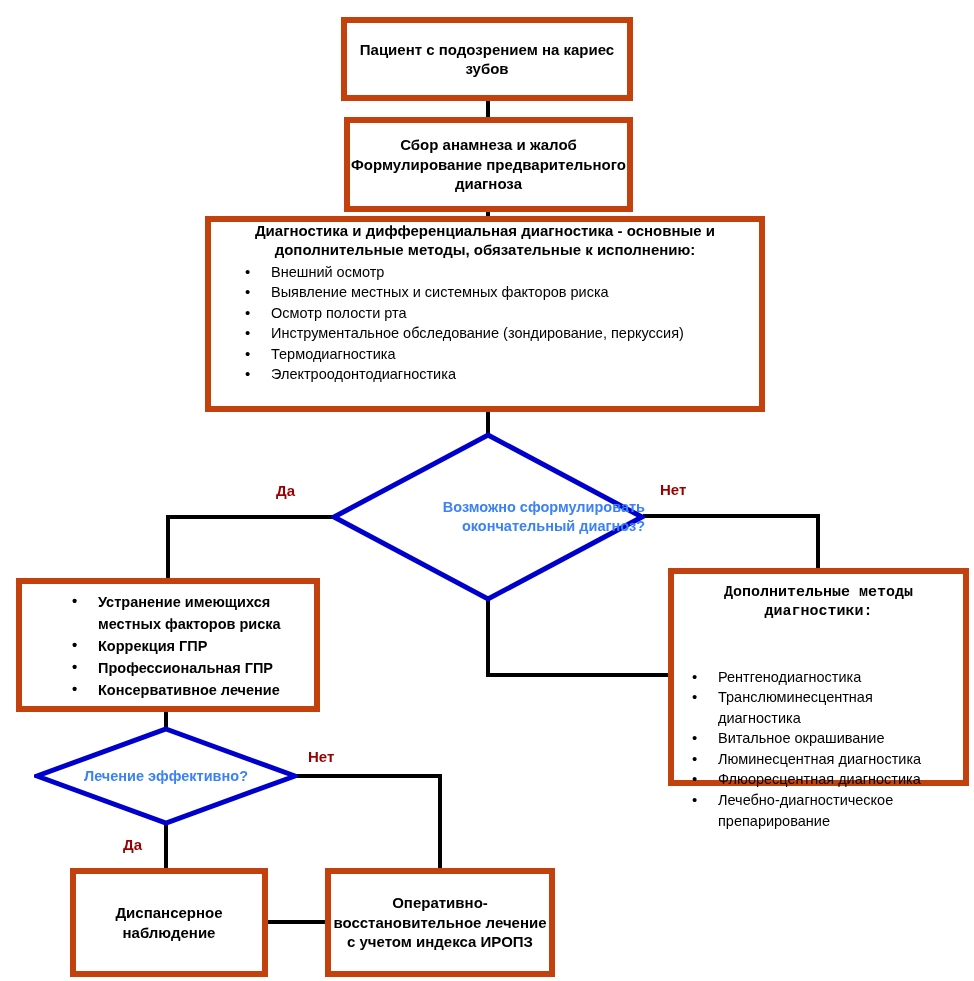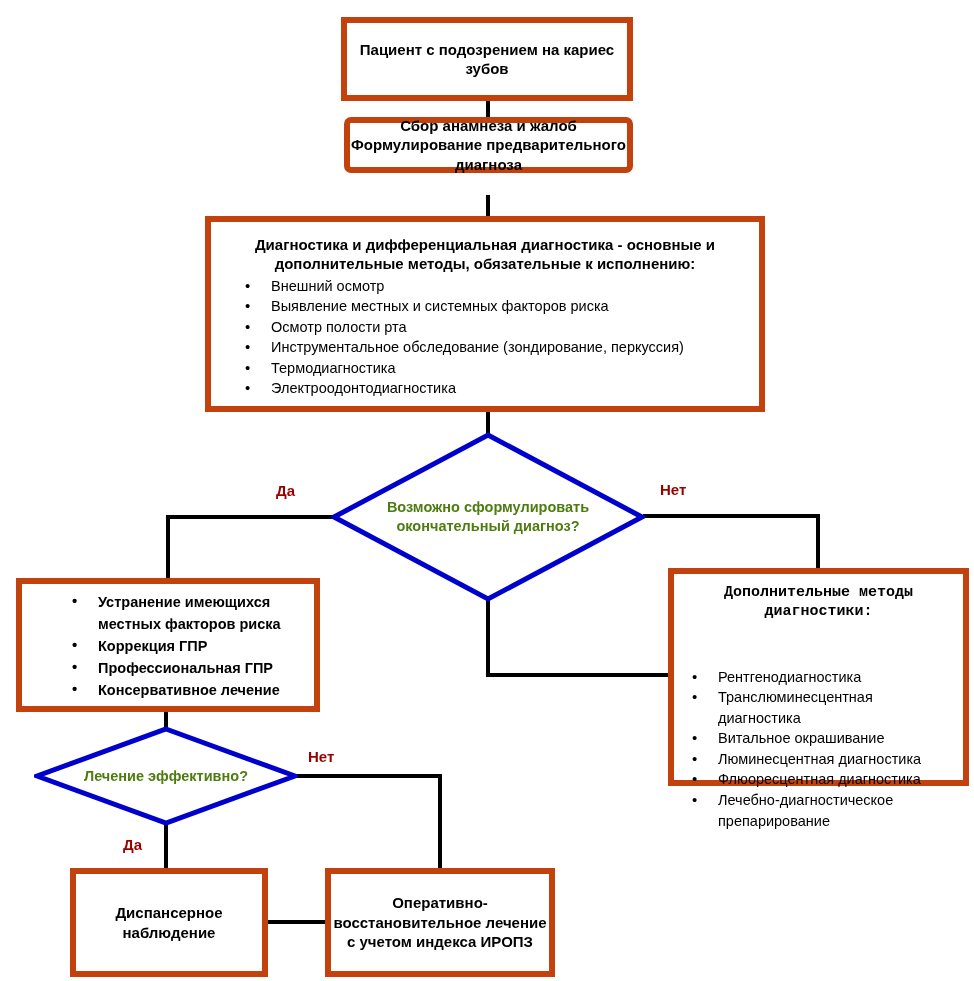--- a/index.html
+++ b/index.html
@@ -93,25 +93,25 @@
   }
   .diamond-label {
     position: absolute;
     left: 0;
     top: 0;
     width: 100%;
     height: 100%;
     display: flex;
     align-items: center;
     justify-content: center;
-    text-align: center;
+    text-align: right;
     font-weight: bold;
     font-size: 14.5px;
     line-height: 1.28;
-    color: #4d7c0f;
+    color: #3b82f6;
   }
   .branch-label {
     position: absolute;
     font-weight: bold;
     font-size: 15px;
     color: #990000;
     white-space: nowrap;
   }
 </style>
 </head>
@@ -141,25 +141,25 @@
       <polyline points="298,776 440,776 440,868"></polyline>
 
       <line x1="268" y1="922" x2="325" y2="922"></line>
     </g>
   </svg>
 
   <div class="node centered" style="left:341px; top:17px; width:292px; height:84px;">
     <div class="plain-text">Пациент с подозрением на кариес зубов</div>
   </div>
 
-  <div class="node centered" style="left:344px; top:117px; width:289px; height:56px;border-radius:7px;">
+  <div class="node centered" style="left:344px; top:117px; width:289px; height:95px;">
     <div class="plain-text">Сбор анамнеза и жалоб Формулирование предварительного диагноза</div>
   </div>
 
-  <div class="node" style="left:205px; top:216px; width:560px; height:196px; justify-content:flex-start; padding-top:14px;">
+  <div class="node" style="left:205px; top:216px; width:560px; height:196px; justify-content:flex-start; ">
     <div class="title">Диагностика и дифференциальная диагностика - основные и дополнительные методы, обязательные к исполнению:</div>
     <ul class="bullets">
       <li>Внешний осмотр</li>
       <li>Выявление местных и системных факторов риска</li>
       <li>Осмотр полости рта</li>
       <li>Инструментальное обследование (зондирование, перкуссия)</li>
       <li>Термодиагностика</li>
       <li>Электроодонтодиагностика</li>
     </ul>
   </div>

